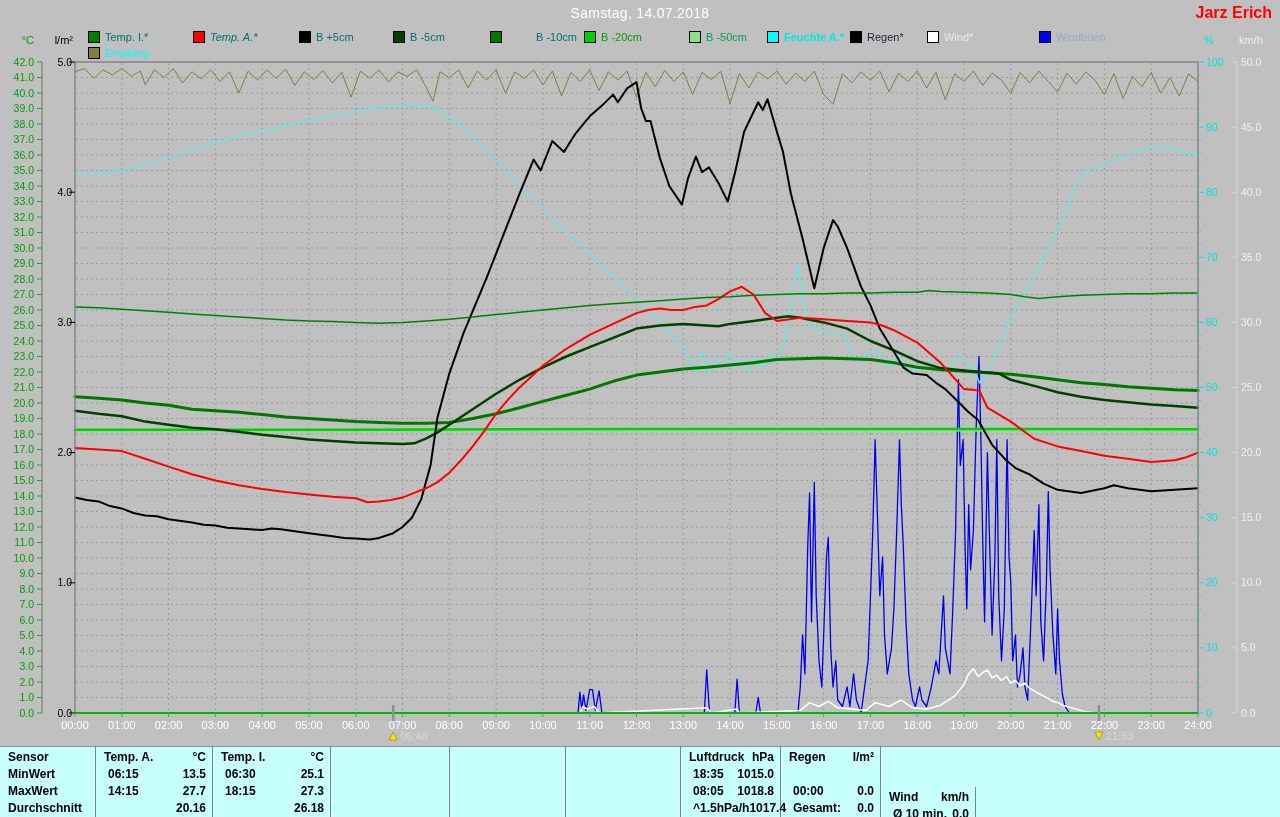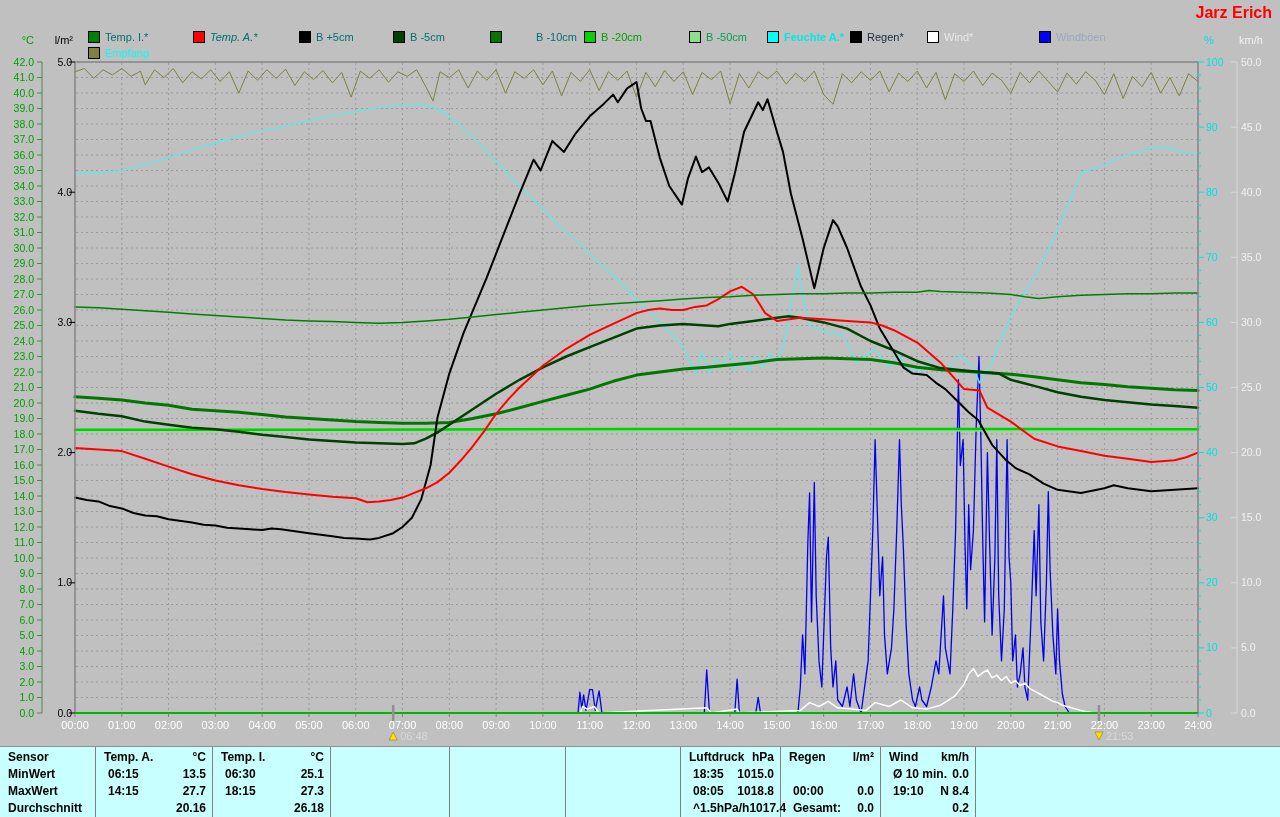--- a/index.html
+++ b/index.html
@@ -14,20 +14,21 @@
   #summary-table{position:absolute;left:0;top:746px;width:1280px;height:71px;background:#c8ffff;
        border-top:1px solid #909090;display:flex;font-size:12px;font-weight:bold;color:#000;}
   .st-col{box-sizing:border-box;border-right:1px solid #808080;padding:2px 6px 0 8px;}
   .st-col:last-child{border-right:none;}
   .st-row{display:flex;justify-content:space-between;height:17px;line-height:17px;white-space:nowrap;}
 </style>
 </head>
 <body>
 
 <div id="app">
+  <div id="page-title">Samstag, 14.07.2018</div>
   <div id="author">Jarz Erich</div>
   <div id="legend">
       <div class="legend-item" style="left: 88px; top: 30px;">
         <span class="legend-sq" style="background: rgb(0, 128, 0);"></span>
         <span style="color: rgb(0, 112, 112);">Temp. I.*</span>
       </div>
       <div class="legend-item" style="left: 193px; top: 30px; font-style: italic;">
         <span class="legend-sq" style="background: rgb(255, 0, 0);"></span>
         <span style="color: rgb(0, 112, 112);">Temp. A.*</span>
       </div>
@@ -524,21 +525,21 @@
         </div>
         <div class="st-row">
           <span style="padding-left: 4px;">00:00</span>
           <span>0.0</span>
         </div>
         <div class="st-row">
           <span style="padding-left: 4px;">Gesamt:</span>
           <span>0.0</span>
         </div>
       </div>
-      <div class="st-col" style="width: 95px;">
+      <div class="st-col" style="width: 95px; margin-top: 40px;">
         <div class="st-row">
           <span>Wind</span>
           <span>km/h</span>
         </div>
         <div class="st-row">
           <span style="padding-left: 4px;">Ø 10 min.</span>
           <span>0.0</span>
         </div>
         <div class="st-row">
           <span style="padding-left: 4px;">19:10</span>

